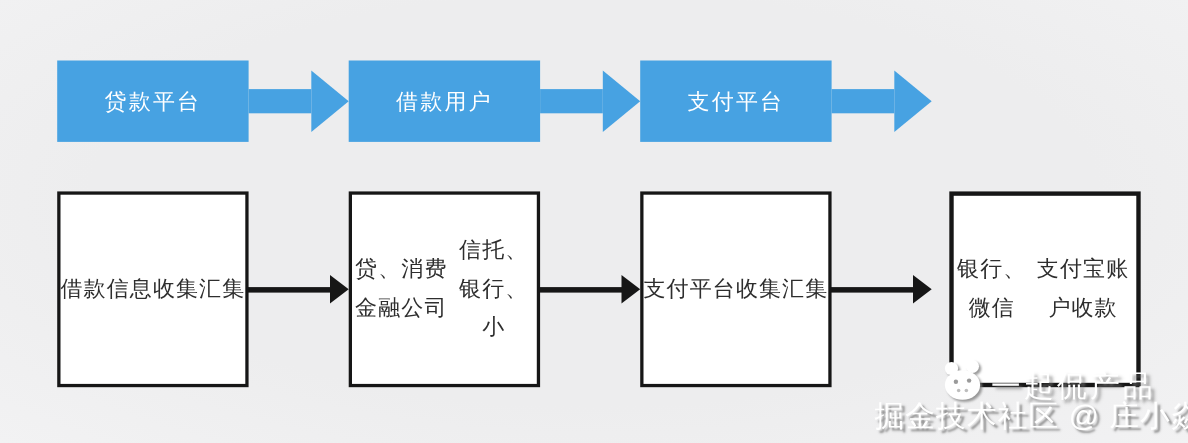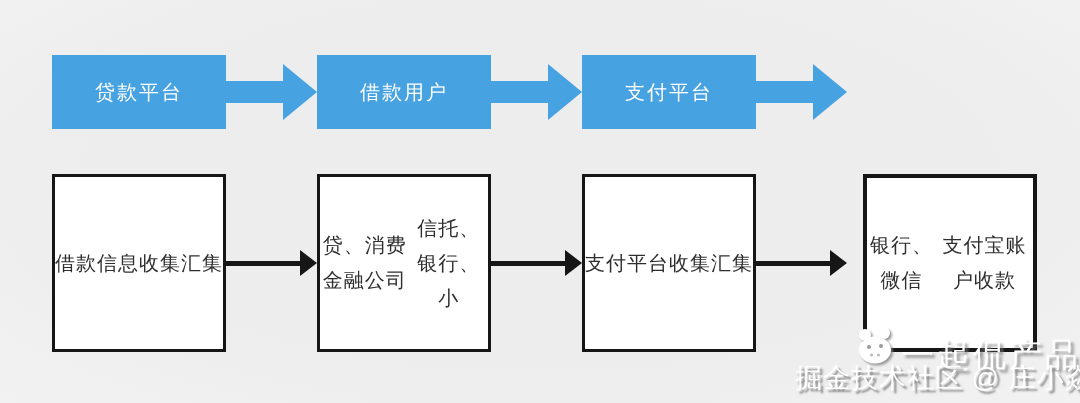--- a/index.html
+++ b/index.html
@@ -49,21 +49,21 @@
   }
   .karrow-head {
     position: absolute; top: 250px; width: 0; height: 0;
     border-top: 13px solid transparent;
     border-bottom: 13px solid transparent;
     border-left: 17px solid #161616;
   }
   
   .wm-brand {
     position: absolute; left: 901px; top: 333px;
-    font-size: 33px; letter-spacing: 3px; color: #ffffff;
+    font-size: 27px; letter-spacing: 3px; color: #ffffff;
     text-shadow: 3px 3px 3px rgba(120,120,120,0.85);
     white-space: nowrap;
   }
   .wm-credit {
     position: absolute; left: 795px; top: 360px;
     font-size: 27px; letter-spacing: 1px; color: #ffffff;
     text-shadow: 3px 3px 2px rgba(120,120,120,0.85);
     white-space: nowrap;
   }
   .wm-icon {

